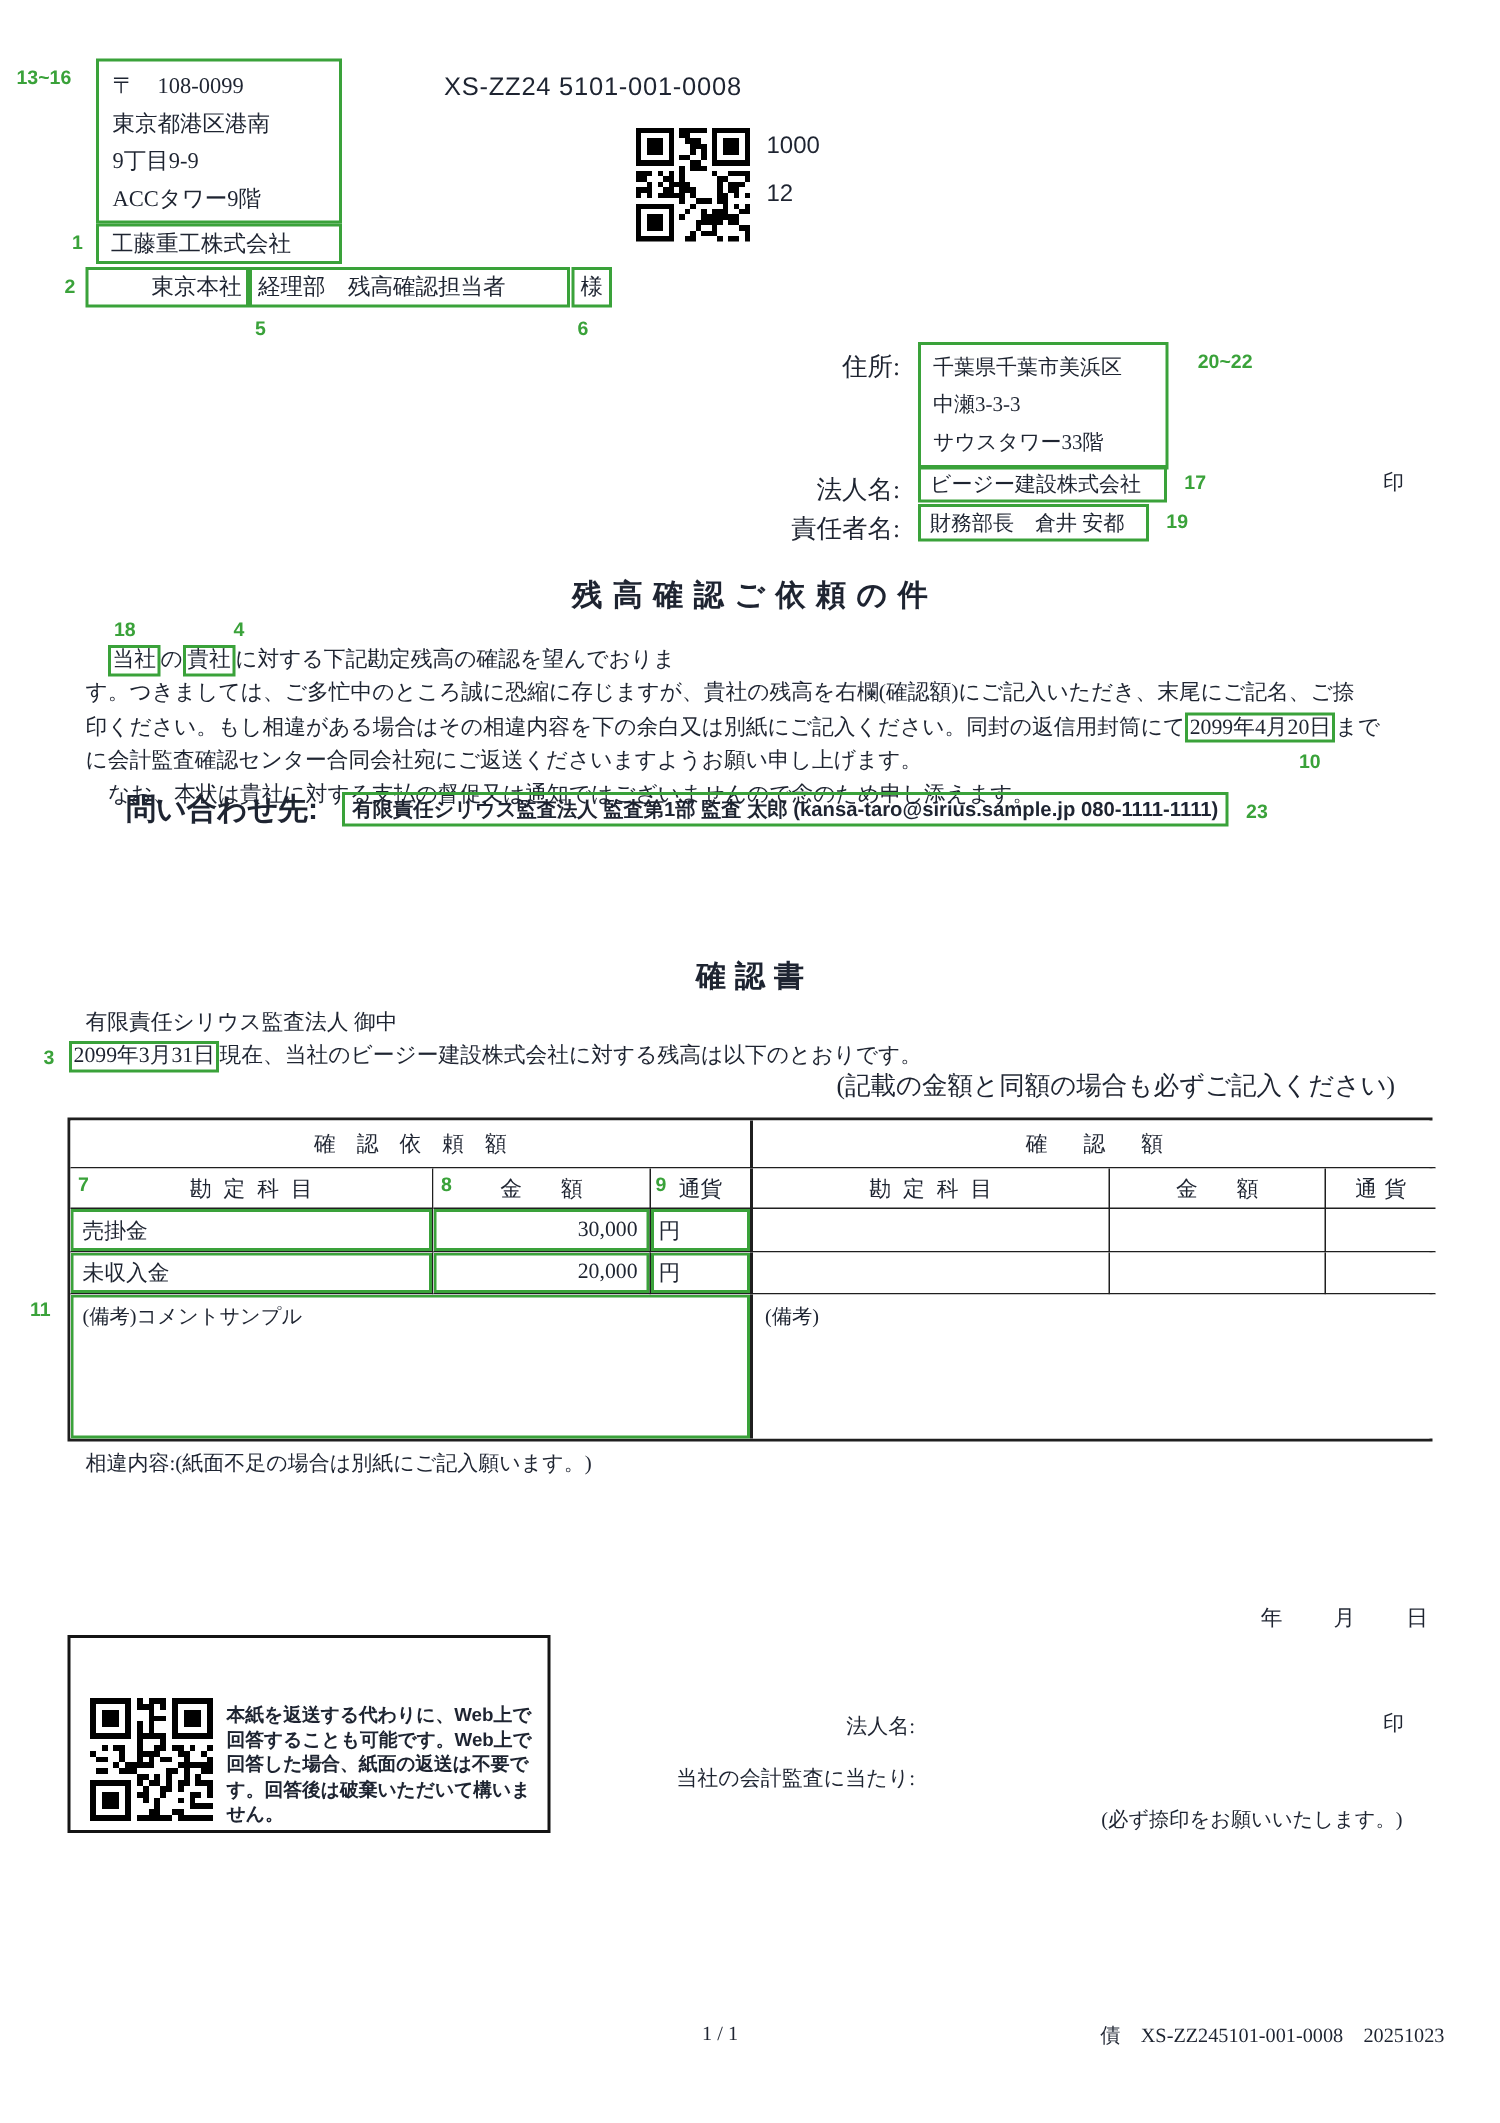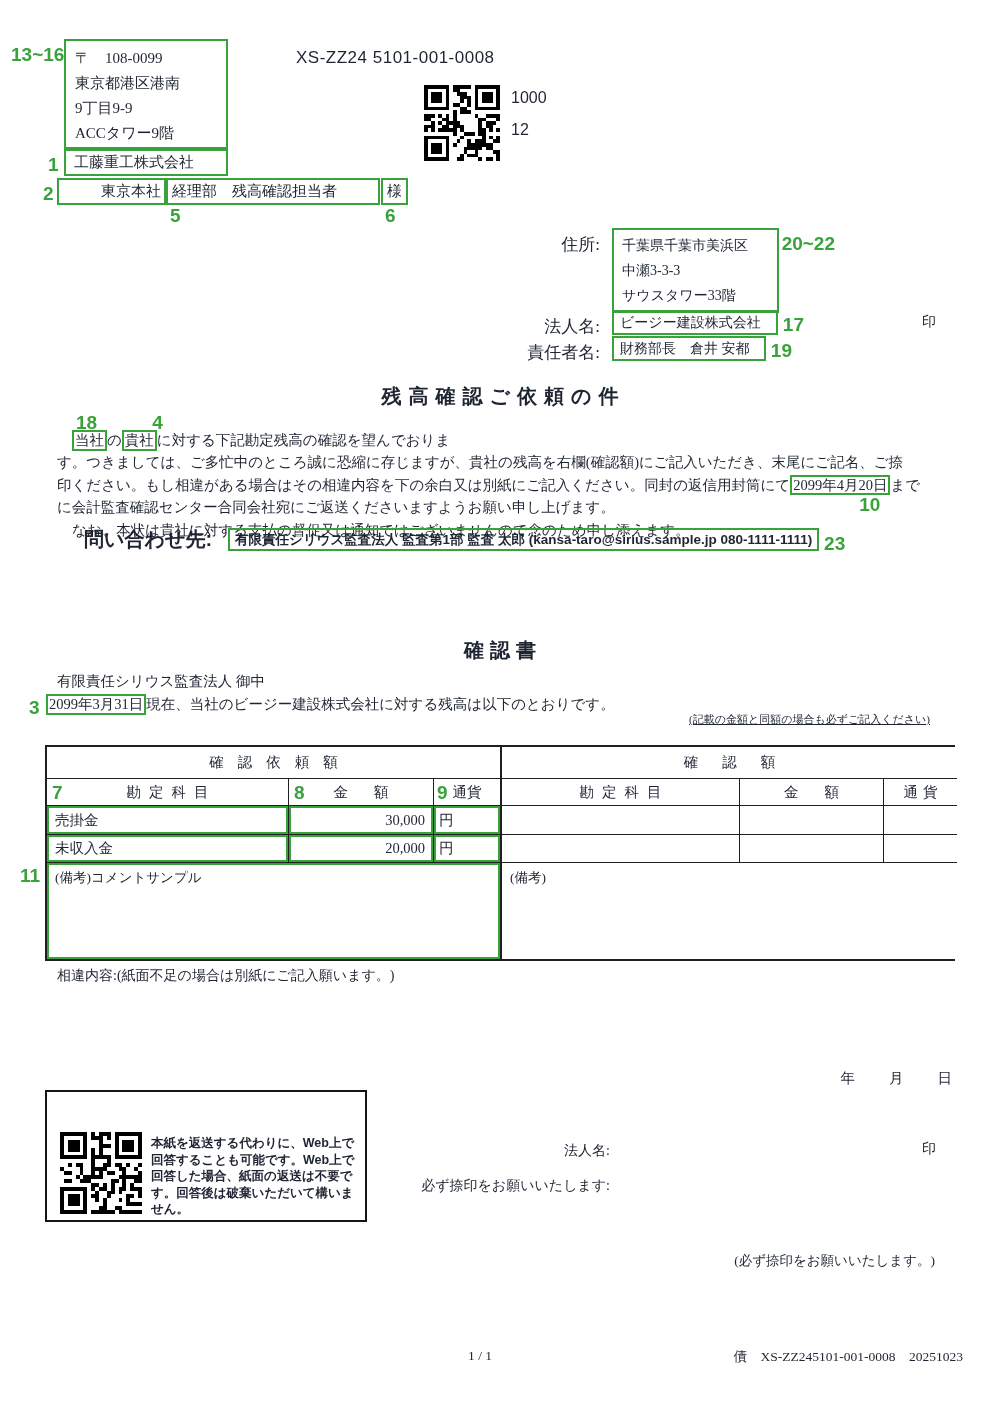--- a/index.html
+++ b/index.html
@@ -8,21 +8,21 @@
     --line:#1f1f1f;
   }
   *{box-sizing:border-box;margin:0;padding:0;}
   body{background:#fff;margin:0;}
   .page{position:relative;width:1000px;height:1415px;background:#ffffff;overflow:hidden;
         color:var(--ink);font-family:"Liberation Serif","DejaVu Serif",serif;}
   .abs{position:absolute;}
   .sans{font-family:"Liberation Sans","DejaVu Sans",sans-serif;}
   .gbox{border:2px solid var(--green);}
   .ann{position:absolute;font-family:"Liberation Sans","DejaVu Sans",sans-serif;
-       font-weight:bold;font-size:19px;color:var(--green);white-space:nowrap;line-height:1;}
+       font-weight:bold;font-size:13px;color:var(--green);white-space:nowrap;line-height:1;}
   .gspan{position:relative;display:inline-block;border:2px solid var(--green);padding:0 1px;line-height:1.15;}
   
   .rcpt-block{left:64px;top:39px;width:164px;height:110px;padding:5px 9px;font-size:15px;line-height:25px;}
   .rcpt-company{left:64px;top:149px;width:164px;height:27px;display:flex;align-items:center;padding-left:8px;font-size:15px;}
   .rcpt-office{left:57px;top:178px;width:109px;height:27px;display:flex;align-items:center;justify-content:flex-end;padding-right:3px;font-size:15px;}
   .rcpt-dept{left:166px;top:178px;width:214px;height:27px;display:flex;align-items:center;padding-left:4px;font-size:15px;}
   .rcpt-hono{left:381px;top:178px;width:27px;height:27px;display:flex;align-items:center;justify-content:center;font-size:15px;}
   
   .doc-code{left:296px;top:48px;font-size:17px;letter-spacing:.5px;}
   .qr-top{left:424px;top:85px;}
@@ -38,21 +38,21 @@
   .doc-title{left:0;top:383px;width:100%;text-align:center;font-size:20px;font-weight:600;letter-spacing:7px;text-indent:7px;}
   .para{left:57px;top:429px;width:886px;font-size:14.5px;line-height:22.4px;}
   .para .indent{padding-left:15px;}
   .contact-row{left:84px;top:526px;display:flex;align-items:center;}
   .contact-label{font-weight:bold;font-size:20px;margin-right:16px;font-family:"Liberation Sans","DejaVu Sans",sans-serif;}
   .contact-val{font-weight:bold;font-size:13.5px;font-family:"Liberation Sans","DejaVu Sans",sans-serif;padding:2px 5px;}
   
   .sec-title{left:0;top:637px;width:100%;text-align:center;font-size:20px;font-weight:600;letter-spacing:6px;text-indent:6px;}
   .addressee{left:57px;top:672px;font-size:14.5px;}
   .asof-row{left:46px;top:694px;font-size:14.5px;}
-  .table-note{right:70px;top:712px;font-size:11px;text-decoration:underline;}
+  .table-note{right:70px;top:712px;font-size:17px;}
   
   .conf-table{left:45px;top:745px;width:910px;display:grid;
       grid-template-columns:242px 145px 68px 238px 144px 73px;
       grid-template-rows:32px 27px 29px 28px 96px;
       border:2px solid var(--line);}
   .tcell{border-right:1px solid var(--line);border-bottom:1px solid var(--line);
       position:relative;display:flex;align-items:center;justify-content:center;
       font-size:14.5px;background:#fff;}
   .tcell.mid{border-right-width:2px;}
   .tcell.last-col{border-right:none;}
@@ -65,21 +65,21 @@
   .ls-group2{letter-spacing:24px;text-indent:24px;}
   .ls-acct{letter-spacing:8px;text-indent:8px;}
   .ls-amt{letter-spacing:26px;text-indent:26px;}
   .ls-cur{letter-spacing:5px;text-indent:5px;}
   .remarks{flex-direction:row;align-items:flex-start;justify-content:flex-start;
       padding:4px 8px;font-size:13.5px;line-height:22px;}
   .discrepancy{left:57px;top:967px;font-size:14px;}
   
   .ymd{right:48px;top:1069px;display:flex;gap:34px;font-size:14.5px;}
   .resp-label{right:390px;text-align:right;font-size:14px;}
-  .seal-note{right:65px;top:1204px;font-size:13.5px;margin-top:48px;}
+  .seal-note{right:65px;top:1204px;font-size:13.5px;}
   
   .web-box{left:45px;top:1090px;width:322px;height:132px;border:2px solid #141414;background:#fff;}
   .web-title{width:100%;text-align:center;margin-top:9px;font-weight:bold;font-size:15.5px;}
   .web-qr{position:absolute;left:13px;top:40px;}
   .web-body{position:absolute;left:104px;top:43px;width:212px;font-weight:bold;font-size:12.5px;line-height:16.5px;}
   
   .footer-page{left:468px;top:1348px;font-size:13.5px;}
   .footer-ref{right:37px;top:1348px;font-size:13.5px;}
 </style>
 </head>
@@ -345,21 +345,21 @@
 
   <div class="abs discrepancy">相違内容:(紙面不足の場合は別紙にご記入願います。)</div>
 
   <div class="abs ymd">
     <span>年</span>
     <span>月</span>
     <span>日</span>
   </div>
   <div class="abs resp-label" style="top:1142px">法人名:</div>
   <div class="abs seal" style="left:922px;top:1140px">印</div>
-  <div class="abs resp-label" style="top:1177px">必ず捺印をお願いいたします:</div>
+  <div class="abs resp-label" style="top:1177px">当社の会計監査に当たり:</div>
   <div class="abs seal-note">(必ず捺印をお願いいたします。)</div>
 
   <div class="abs web-box sans">
     <div class="web-qr" id="qr-web"><svg xmlns="http://www.w3.org/2000/svg" viewBox="0 0 21 21" width="82" height="82" shape-rendering="crispEdges">
           <rect width="21" height="21" fill="#fff"></rect>
           <rect x="8" y="0" width="1" height="1" fill="#000"></rect>
           <rect x="10" y="0" width="1" height="1" fill="#000"></rect>
           <rect x="11" y="0" width="1" height="1" fill="#000"></rect>
           <rect x="12" y="0" width="1" height="1" fill="#000"></rect>
           <rect x="8" y="1" width="1" height="1" fill="#000"></rect>

